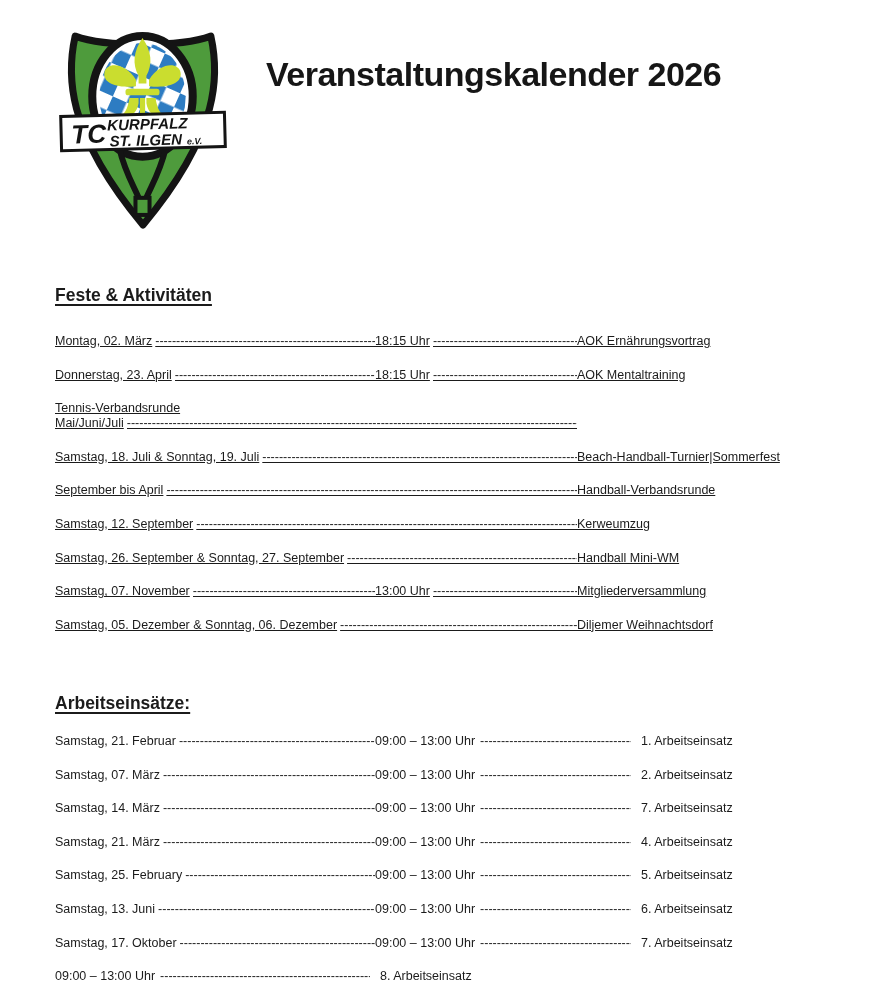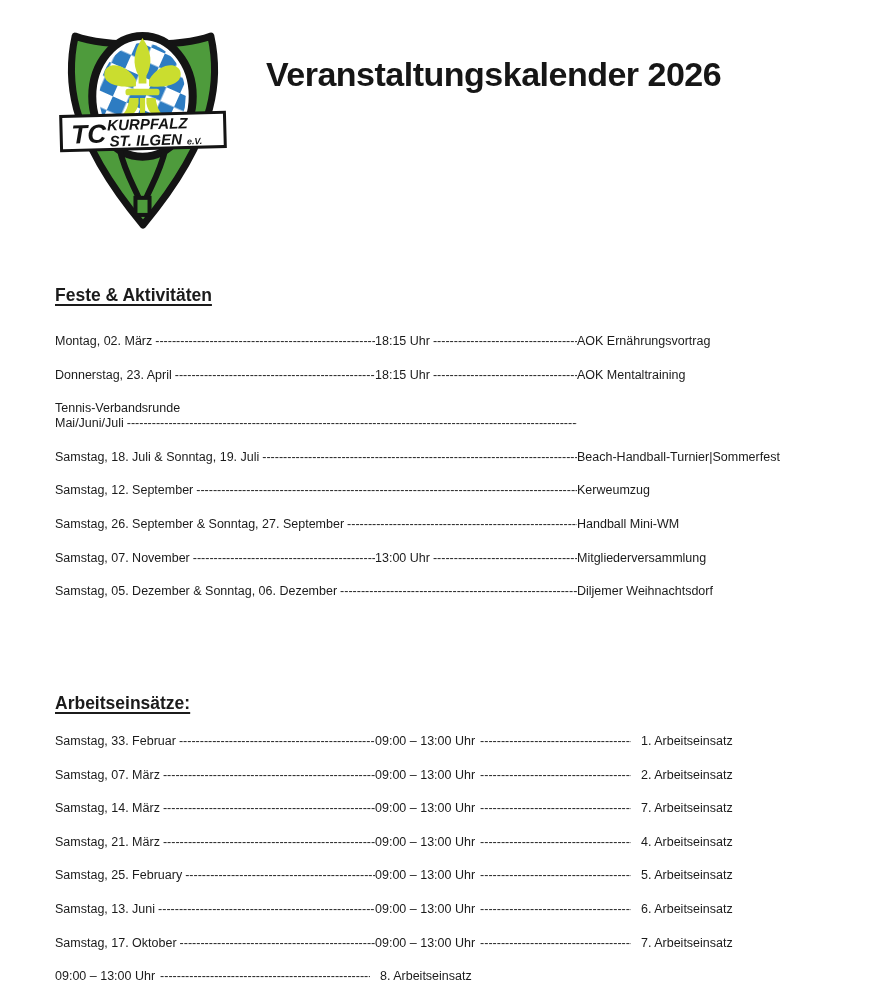--- a/index.html
+++ b/index.html
@@ -14,21 +14,21 @@
   
   .sec { position:absolute; left:55px; width:790px; }
   .sec-feste  { top:277px;margin-top:8px; }
   .sec-arbeit { top:693px; }
   .sec h2 { margin:0; font-size:17.5px; font-weight:700; line-height:21px;
             text-decoration:underline; text-decoration-thickness:1.5px; text-underline-offset:3px; }
   .sec-feste  .rows { margin-top:28px; }
   .sec-arbeit .rows { margin-top:20px; }
 
   .row { display:grid; font-size:12.5px; line-height:15px; margin-bottom:18.6px; }
-  .sec-feste  .row { grid-template-columns:320px 202px 1fr; }
+  .sec-feste  .row { grid-template-columns:320px 202px 1fr;text-decoration:underline; }
   .sec-arbeit .row { grid-template-columns:320px 261px 1fr; }
   .row.no-time .cell-date { grid-column:1 / 3; }
 
   .cell { display:flex; min-width:0; }
   .txt { white-space:pre; }
   .cell-event { white-space:pre; }
   .sec-arbeit .cell-event { padding-left:5px; }
 
   .leader { flex:1 1 auto; overflow:hidden; white-space:nowrap; margin-left:3px; color:#1f1f1f; }
   .leader::after { content:"------------------------------------------------------------------------------------------------------------------------------------------------------"; }
@@ -114,20 +114,27 @@
       </div>
 
       <div class="row no-time">
         <span class="cell cell-date">
             <span class="txt">Samstag, 18. Juli &amp; Sonntag, 19. Juli</span>
             <span class="leader"></span>
           </span>
         <span class="cell cell-event">Beach-Handball-Turnier|Sommerfest</span>
       </div>
 
+      <div class="row no-time">
+        <span class="cell cell-date">
+            <span class="txt">September bis April</span>
+            <span class="leader"></span>
+          </span>
+        <span class="cell cell-event">Handball-Verbandsrunde</span>
+      </div>
 
       <div class="row no-time">
         <span class="cell cell-date">
             <span class="txt">Samstag, 12. September</span>
             <span class="leader"></span>
           </span>
         <span class="cell cell-event">Kerweumzug</span>
       </div>
 
       <div class="row no-time">
@@ -160,21 +167,21 @@
 
     </div>
   </section>
 
   <section class="sec sec-arbeit">
     <h2>Arbeitseinsätze:</h2>
     <div class="rows">
 
       <div class="row">
         <span class="cell cell-date">
-            <span class="txt">Samstag, 33. Februar</span>
+            <span class="txt">Samstag, 21. Februar</span>
             <span class="leader"></span>
           </span>
         <span class="cell cell-time">
             <span class="txt">09:00 – 13:00 Uhr</span>
             <span class="leader"></span>
           </span>
         <span class="cell cell-event">1. Arbeitseinsatz</span>
       </div>
 
       <div class="row">

